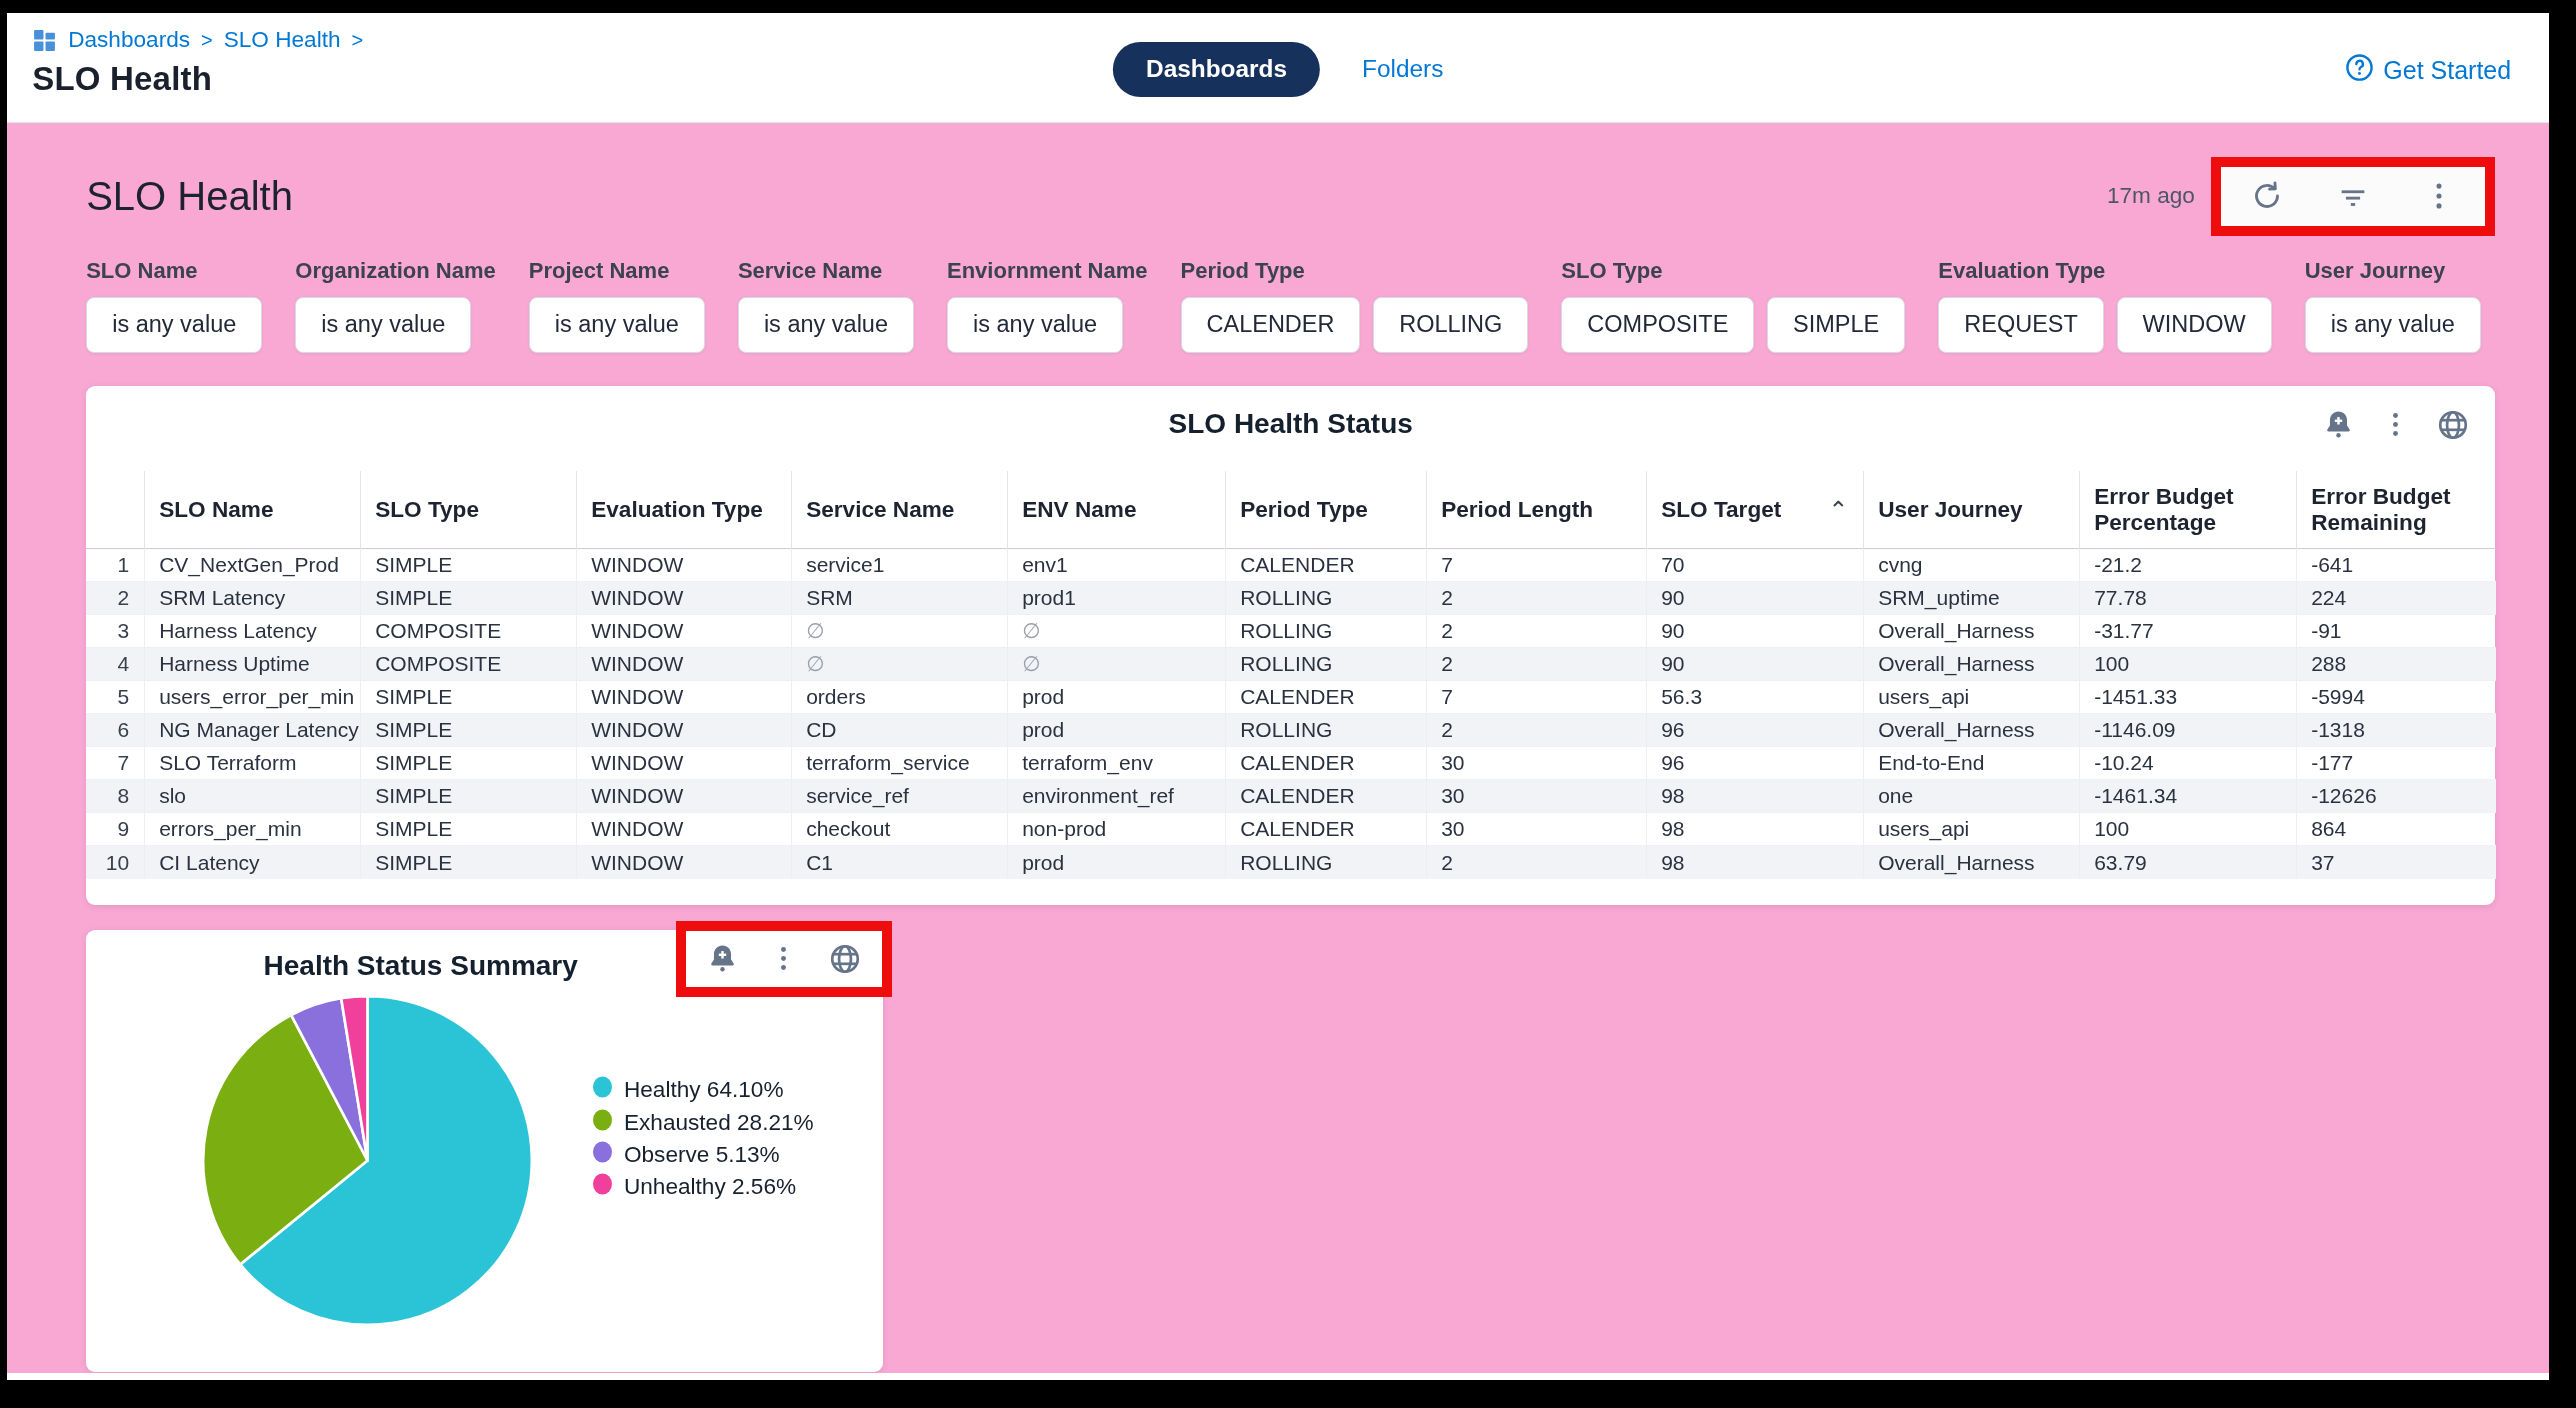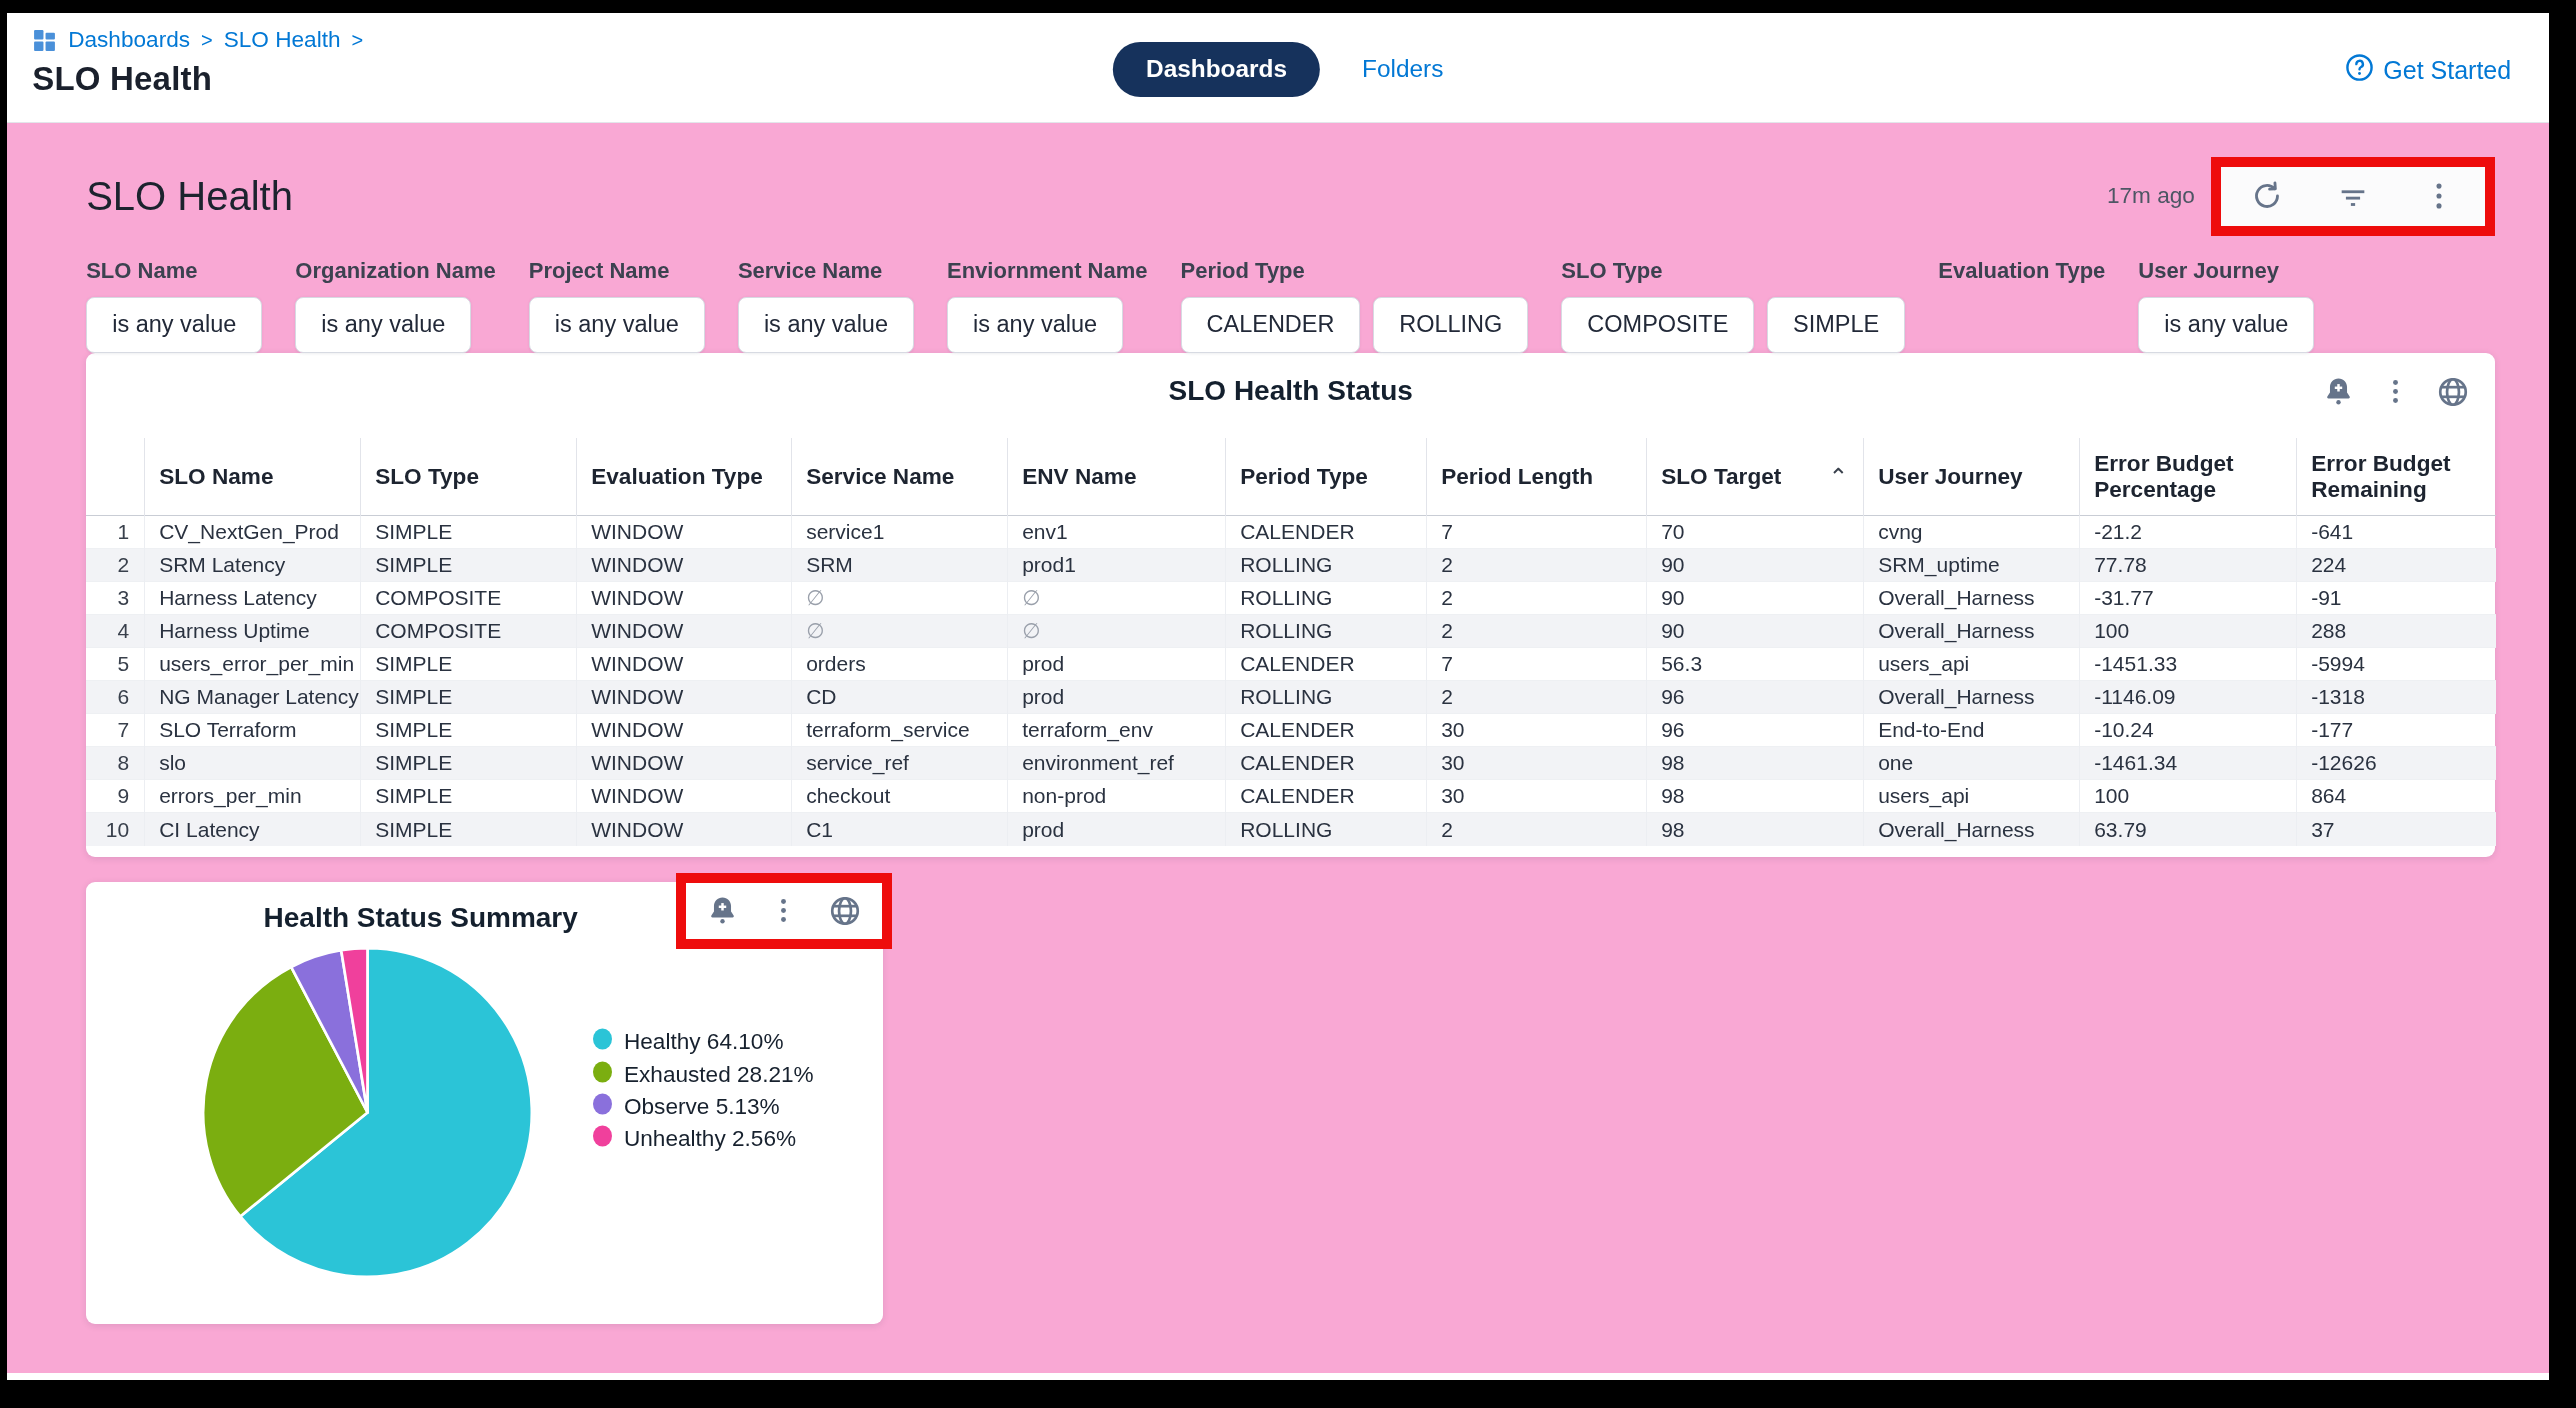--- a/index.html
+++ b/index.html
@@ -35,21 +35,21 @@
   .icon-btn svg { display:block; }
 
   
   .filters { display:flex; gap:33px; margin-top:22px; flex-wrap:nowrap; }
   .filter-group { display:flex; flex-direction:column; gap:12.7px; }
   .filter-label { font-size:22px; font-weight:600; color:#3c4250; }
   .filter-options { display:flex; gap:12.7px; }
   .filter-btn { background:#fff; border:1.4px solid #d7dae2; border-radius:8.1px; height:56px; padding:0 25px; font-size:23.5px; color:#222938; font-family:"Liberation Sans", sans-serif; box-shadow:0 0.9px 2.7px rgba(20,30,60,.07); cursor:pointer; white-space:nowrap; }
 
   
-  .table-card { background:#fff; border-radius:9px; box-shadow:0 1.8px 7.2px rgba(20,30,60,.10); padding:22px 0 11px; }
+  .table-card { background:#fff; border-radius:9px; margin-top:33px; box-shadow:0 1.8px 7.2px rgba(20,30,60,.10); padding:22px 0 26px; }
   .card-head { position:relative; height:43px; }
   .card-title { text-align:center; font-size:28px; font-weight:600; color:#14202e; }
   .card-icons { position:absolute; right:25px; top:0; display:flex; align-items:center; gap:25px; }
 
   table { width:100%; border-collapse:collapse; table-layout:fixed; margin-top:20px; }
   th { font-size:22.6px; font-weight:700; color:#1d2430; text-align:left; padding:11px 14.5px; white-space:pre-line; vertical-align:middle; height:78px; border-left:0.9px solid #e2e4ea; cursor:pointer; }
   th:first-child { border-left:none; }
   th .th-inner { display:flex; align-items:center; justify-content:space-between; }
   .sort-caret { font-size:23.5px; color:#39404c; margin-left:7.2px; font-weight:400; }
   thead tr { border-bottom:0.9px solid #c9cdd5; }
@@ -187,20 +187,24 @@
         </div>
         <div class="filter-group">
           <div class="filter-label">SLO Type</div>
           <div class="filter-options">
             <button class="filter-btn">COMPOSITE</button>
             <button class="filter-btn">SIMPLE</button>
           </div>
         </div>
         <div class="filter-group">
           <div class="filter-label">Evaluation Type</div>
+          <div class="filter-options">
+            <button class="filter-btn">REQUEST</button>
+            <button class="filter-btn">WINDOW</button>
+          </div>
         </div>
         <div class="filter-group">
           <div class="filter-label">User Journey</div>
           <div class="filter-options">
             <button class="filter-btn">is any value</button>
           </div>
         </div>
       </div>
 
     <div class="table-card">

